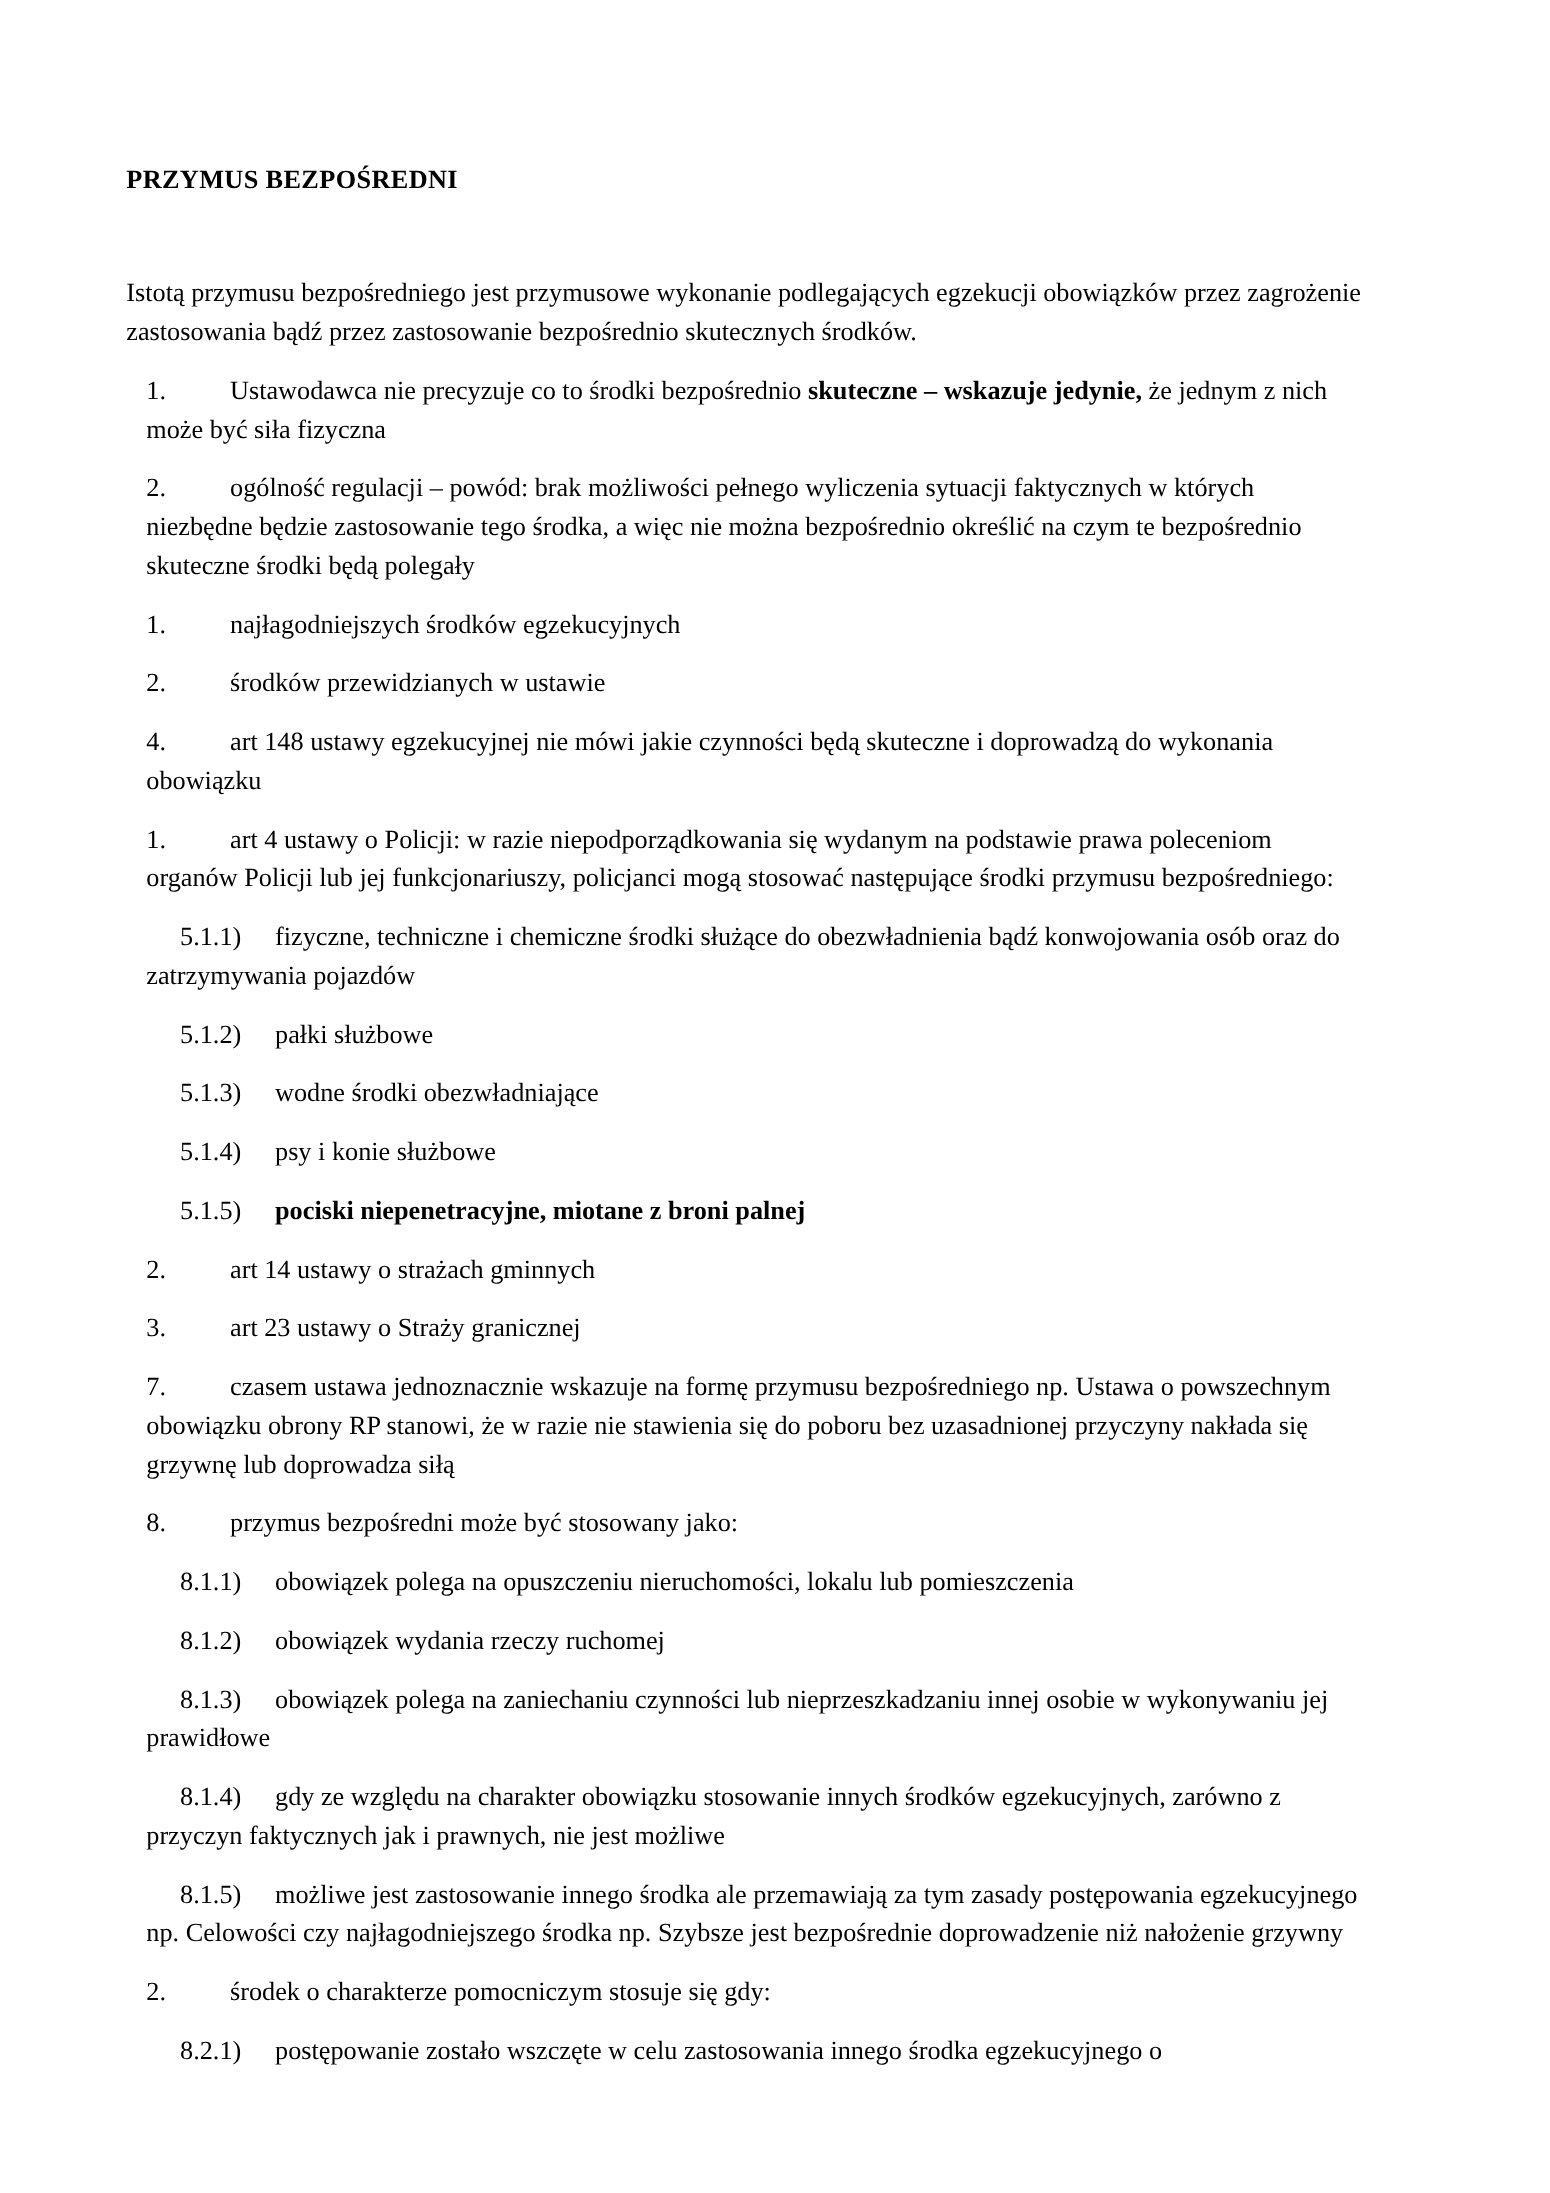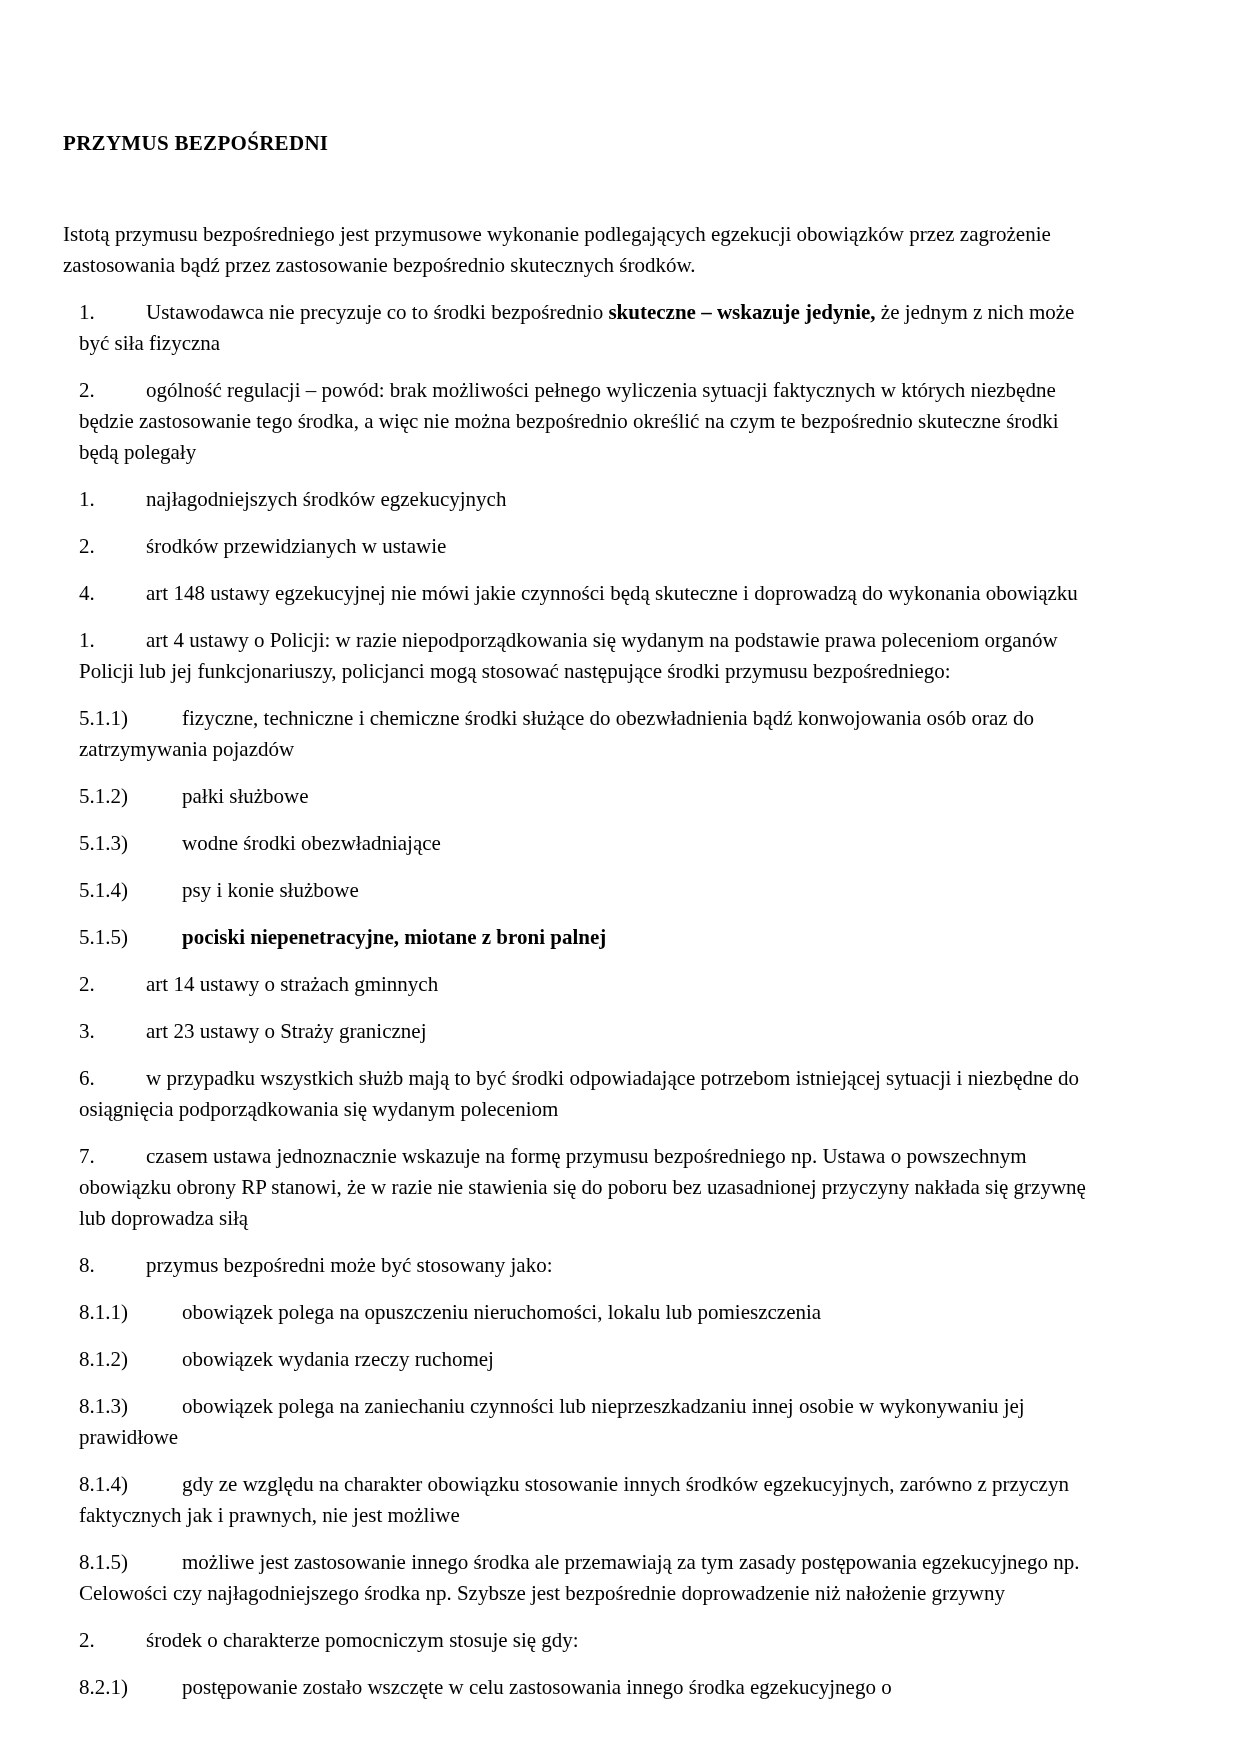--- a/index.html
+++ b/index.html
@@ -7,21 +7,21 @@
     padding: 0;
     background: #ffffff;
   }
   .page {
     position: relative;
     width: 1240px;
     height: 1754px;
     margin: 0 auto;
     background: #ffffff;
     box-sizing: border-box;
-    padding: 128px 133px 40px 63px;
+    padding: 128px 133px 40px 101px;
     font-family: "Liberation Serif", "DejaVu Serif", serif;
     font-size: 21px;
     line-height: 31px;
     color: #000000;
     overflow: hidden;
   }
   .doc-title {
     font-size: 21px;
     font-weight: bold;
     margin: 0 0 60px 0;
@@ -34,20 +34,21 @@
     margin: 16px;
   }
   .item .num {
     display: inline-block;
   }
   .item.main .num {
     width: 67px;
   }
   .item.sub .num {
     width: 103px;
+    text-align: center;
   }
   b { font-weight: bold; }
 </style>
 </head>
 <body>
 
 <div class="page">
   <div class="doc-title">PRZYMUS BEZPOŚREDNI</div>
   <p class="intro">Istotą przymusu bezpośredniego jest przymusowe wykonanie podlegających egzekucji obowiązków przez zagrożenie zastosowania bądź przez zastosowanie bezpośrednio skutecznych środków.</p>
   <div id="numbered-list">
@@ -57,21 +58,20 @@
       <div class="item main"><span class="num">2.</span><span class="txt"><span>środków przewidzianych w ustawie</span></span></div>
       <div class="item main"><span class="num">4.</span><span class="txt"><span>art 148 ustawy egzekucyjnej nie mówi jakie czynności będą skuteczne i doprowadzą do wykonania obowiązku</span></span></div>
       <div class="item main"><span class="num">1.</span><span class="txt"><span>art 4 ustawy o Policji: w razie niepodporządkowania się wydanym na podstawie prawa poleceniom organów Policji lub jej funkcjonariuszy, policjanci mogą stosować następujące środki przymusu bezpośredniego:</span></span></div>
       <div class="item sub"><span class="num">5.1.1)</span><span class="txt"><span>fizyczne, techniczne i chemiczne środki służące do obezwładnienia bądź konwojowania osób oraz do zatrzymywania pojazdów</span></span></div>
       <div class="item sub"><span class="num">5.1.2)</span><span class="txt"><span>pałki służbowe</span></span></div>
       <div class="item sub"><span class="num">5.1.3)</span><span class="txt"><span>wodne środki obezwładniające</span></span></div>
       <div class="item sub"><span class="num">5.1.4)</span><span class="txt"><span>psy i konie służbowe</span></span></div>
       <div class="item sub"><span class="num">5.1.5)</span><span class="txt"><b>pociski niepenetracyjne, miotane z broni palnej</b></span></div>
       <div class="item main"><span class="num">2.</span><span class="txt"><span>art 14 ustawy o strażach gminnych</span></span></div>
       <div class="item main"><span class="num">3.</span><span class="txt"><span>art 23 ustawy o Straży granicznej</span></span></div>
-      <div class="item main"><span class="num">6.</span><span class="txt"><span>w przypadku wszystkich służb mają to być środki odpowiadające potrzebom istniejącej sytuacji i niezbędne do osiągnięcia podporządkowania się wydanym poleceniom</span></span></div>
       <div class="item main"><span class="num">7.</span><span class="txt"><span>czasem ustawa jednoznacznie wskazuje na formę przymusu bezpośredniego np. Ustawa o powszechnym obowiązku obrony RP stanowi, że w razie nie stawienia się do poboru bez uzasadnionej przyczyny nakłada się grzywnę lub doprowadza siłą</span></span></div>
       <div class="item main"><span class="num">8.</span><span class="txt"><span>przymus bezpośredni może być stosowany jako:</span></span></div>
       <div class="item sub"><span class="num">8.1.1)</span><span class="txt"><span>obowiązek polega na opuszczeniu nieruchomości, lokalu lub pomieszczenia</span></span></div>
       <div class="item sub"><span class="num">8.1.2)</span><span class="txt"><span>obowiązek wydania rzeczy ruchomej</span></span></div>
       <div class="item sub"><span class="num">8.1.3)</span><span class="txt"><span>obowiązek polega na zaniechaniu czynności lub nieprzeszkadzaniu innej osobie w wykonywaniu jej prawidłowe</span></span></div>
       <div class="item sub"><span class="num">8.1.4)</span><span class="txt"><span>gdy ze względu na charakter obowiązku stosowanie innych środków egzekucyjnych, zarówno z przyczyn faktycznych jak i prawnych, nie jest możliwe</span></span></div>
       <div class="item sub"><span class="num">8.1.5)</span><span class="txt"><span>możliwe jest zastosowanie innego środka ale przemawiają za tym zasady postępowania egzekucyjnego np. Celowości czy najłagodniejszego środka np. Szybsze jest bezpośrednie doprowadzenie niż nałożenie grzywny</span></span></div>
       <div class="item main"><span class="num">2.</span><span class="txt"><span>środek o charakterze pomocniczym stosuje się gdy:</span></span></div>
       <div class="item sub"><span class="num">8.2.1)</span><span class="txt"><span>postępowanie zostało wszczęte w celu zastosowania innego środka egzekucyjnego o</span></span></div>
     </div>

